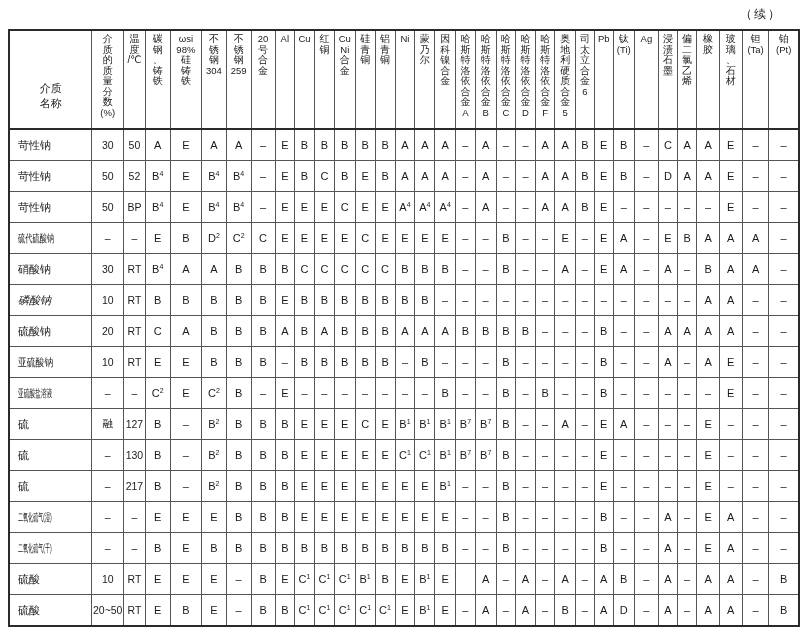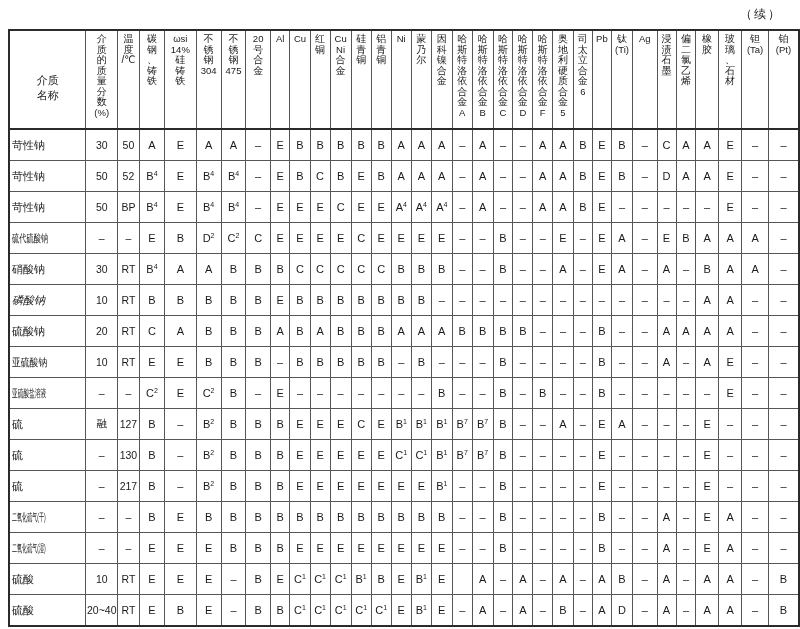--- a/index.html
+++ b/index.html
@@ -16,23 +16,23 @@
   .corr th,.corr td{border:1px solid #555;padding:0;background:#fff;}
   .corr thead th{
     vertical-align:top;font-weight:normal;height:97px;
     border-bottom:2px solid #2b2b2b;
   }
   .vh{display:flex;flex-direction:column;align-items:center;padding-top:3px;
       font-size:10px;line-height:10.5px;}
   .vh div{white-space:nowrap;}
   .vh .lat{font-size:9.5px;letter-spacing:0;}
   .h-name{display:flex;flex-direction:column;justify-content:center;align-items:center;
-      height:100%;font-size:11px;line-height:15px;padding-top:8px;}
+      height:100%;font-size:11px;line-height:15px;padding-top:16px;}
   .corr tbody td{height:30px;text-align:center;font-size:11px;}
-  .corr td.name{text-align:left;padding-left:2px;white-space:nowrap;overflow:hidden;}
+  .corr td.name{text-align:left;padding-left:8px;white-space:nowrap;overflow:hidden;}
   .nm{display:inline-block;transform-origin:0 50%;white-space:nowrap;font-size:11px;}
   .corr td.ct{font-size:10.5px;}
   .corr td.val sup{font-size:7px;vertical-align:4px;line-height:0;}
 </style>
 </head>
 <body>
 
 <div class="cont-note">（续）</div>
 
 <table class="corr">
@@ -103,40 +103,40 @@
             <div>碳</div>
             <div>钢</div>
             <div>、</div>
             <div>铸</div>
             <div>铁</div>
           </div>
         </th>
         <th>
           <div class="vh">
             <div class="lat">ωsi</div>
-            <div class="lat">14%</div>
+            <div class="lat">98%</div>
             <div>硅</div>
             <div>铸</div>
             <div>铁</div>
           </div>
         </th>
         <th>
           <div class="vh">
             <div>不</div>
             <div>锈</div>
             <div>钢</div>
             <div class="lat">304</div>
           </div>
         </th>
         <th>
           <div class="vh">
             <div>不</div>
             <div>锈</div>
             <div>钢</div>
-            <div class="lat">475</div>
+            <div class="lat">259</div>
           </div>
         </th>
         <th>
           <div class="vh">
             <div class="lat">20</div>
             <div>号</div>
             <div>合</div>
             <div>金</div>
           </div>
         </th>
@@ -758,72 +758,72 @@
         <td class="val">–</td>
         <td class="val">–</td>
         <td class="val">–</td>
         <td class="val">–</td>
         <td class="val">E</td>
         <td class="val">–</td>
         <td class="val">–</td>
         <td class="val">–</td>
       </tr>
       <tr>
+        <td class="name"><span class="nm" style="transform: scaleX(0.46);">二氧化硫气(湿)</span></td>
+        <td class="ct">–</td>
+        <td class="ct">–</td>
+        <td class="val">E</td>
+        <td class="val">E</td>
+        <td class="val">E</td>
+        <td class="val">B</td>
+        <td class="val">B</td>
+        <td class="val">B</td>
+        <td class="val">E</td>
+        <td class="val">E</td>
+        <td class="val">E</td>
+        <td class="val">E</td>
+        <td class="val">E</td>
+        <td class="val">E</td>
+        <td class="val">E</td>
+        <td class="val">E</td>
+        <td class="val">–</td>
+        <td class="val">–</td>
+        <td class="val">B</td>
+        <td class="val">–</td>
+        <td class="val">–</td>
+        <td class="val">–</td>
+        <td class="val">–</td>
+        <td class="val">B</td>
+        <td class="val">–</td>
+        <td class="val">–</td>
+        <td class="val">A</td>
+        <td class="val">–</td>
+        <td class="val">E</td>
+        <td class="val">A</td>
+        <td class="val">–</td>
+        <td class="val">–</td>
+      </tr>
+      <tr>
         <td class="name"><span class="nm" style="transform: scaleX(0.46);">二氧化硫气(干)</span></td>
         <td class="ct">–</td>
         <td class="ct">–</td>
         <td class="val">B</td>
         <td class="val">E</td>
         <td class="val">B</td>
         <td class="val">B</td>
         <td class="val">B</td>
         <td class="val">B</td>
         <td class="val">B</td>
         <td class="val">B</td>
         <td class="val">B</td>
         <td class="val">B</td>
         <td class="val">B</td>
         <td class="val">B</td>
         <td class="val">B</td>
         <td class="val">B</td>
-        <td class="val">–</td>
-        <td class="val">–</td>
-        <td class="val">B</td>
-        <td class="val">–</td>
-        <td class="val">–</td>
-        <td class="val">–</td>
-        <td class="val">–</td>
-        <td class="val">B</td>
-        <td class="val">–</td>
-        <td class="val">–</td>
-        <td class="val">A</td>
-        <td class="val">–</td>
-        <td class="val">E</td>
-        <td class="val">A</td>
-        <td class="val">–</td>
-        <td class="val">–</td>
-      </tr>
-      <tr>
-        <td class="name"><span class="nm" style="transform: scaleX(0.46);">二氧化硫气(湿)</span></td>
-        <td class="ct">–</td>
-        <td class="ct">–</td>
-        <td class="val">E</td>
-        <td class="val">E</td>
-        <td class="val">E</td>
-        <td class="val">B</td>
-        <td class="val">B</td>
-        <td class="val">B</td>
-        <td class="val">E</td>
-        <td class="val">E</td>
-        <td class="val">E</td>
-        <td class="val">E</td>
-        <td class="val">E</td>
-        <td class="val">E</td>
-        <td class="val">E</td>
-        <td class="val">E</td>
         <td class="val">–</td>
         <td class="val">–</td>
         <td class="val">B</td>
         <td class="val">–</td>
         <td class="val">–</td>
         <td class="val">–</td>
         <td class="val">–</td>
         <td class="val">B</td>
         <td class="val">–</td>
         <td class="val">–</td>
@@ -864,21 +864,21 @@
         <td class="val">–</td>
         <td class="val">A</td>
         <td class="val">–</td>
         <td class="val">A</td>
         <td class="val">A</td>
         <td class="val">–</td>
         <td class="val">B</td>
       </tr>
       <tr>
         <td class="name"><span class="nm" style="transform: scaleX(1);">硫酸</span></td>
-        <td class="ct">20~40</td>
+        <td class="ct">20~50</td>
         <td class="ct">RT</td>
         <td class="val">E</td>
         <td class="val">B</td>
         <td class="val">E</td>
         <td class="val">–</td>
         <td class="val">B</td>
         <td class="val">B</td>
         <td class="val">C<sup>1</sup></td>
         <td class="val">C<sup>1</sup></td>
         <td class="val">C<sup>1</sup></td>

